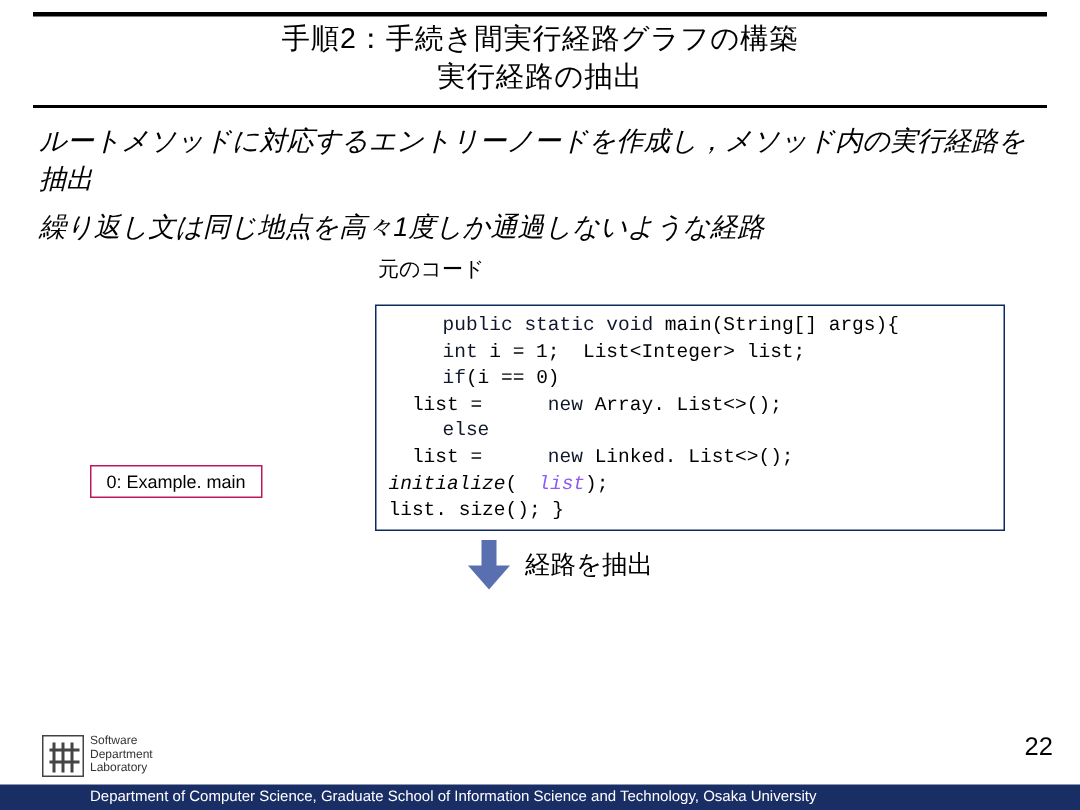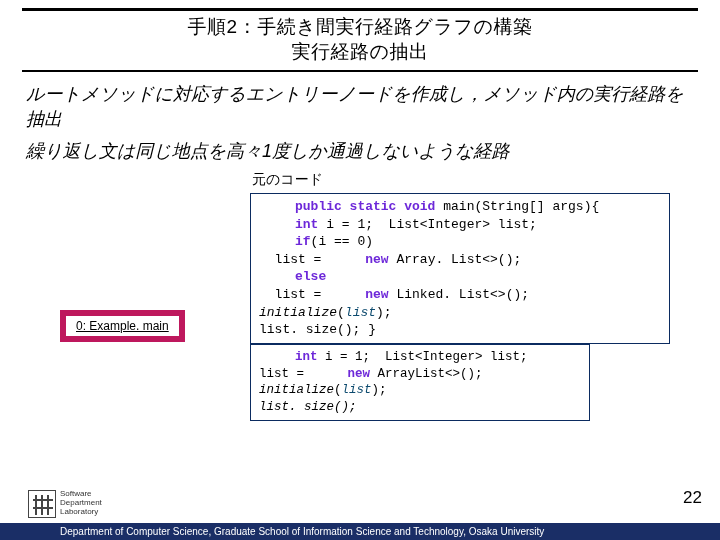--- a/index.html
+++ b/index.html
@@ -32,52 +32,51 @@
   }
   .body-text {
     font-size: 18px;
     line-height: 1.35;
     margin: 0 4px 8px 4px;
     font-style: italic;
   }
   .code-label {
     font-size: 14px;
     margin-left: 230px;
-    margin-bottom: 4px;
+    margin-bottom: 14px;
   }
   .code-box {
     border: 1.5px solid #0b2b60;
     font-family: Consolas, "Courier New", monospace;
     font-size: 13px;
     line-height: 1.35;
     padding: 4px 8px;
     white-space: pre;
     background: #fff;
   }
   .code-box.top {
     margin-left: 228px;
     width: 420px;
   }
   .code-box.bottom {
     margin-left: 228px;
     width: 340px;
     font-size: 12.5px;
   }
-  .kw { color: #6d28d9; font-weight: bold; padding-left: 36px; }
+  .kw { color: #0f172a; font-weight: normal; padding-left: 36px; }
   .em { color: #000; font-style: italic; }
-  .emg { color: #0c4a6e; font-style: italic; }
+  .emg { color: #8b5cf6; font-style: italic; margin-left: 14px; }
   .node-box {
     position: absolute;
     left: 60px;
     top: 310px;
-    border: 6px solid #be185d;
+    border: 1px solid #be185d;
     font-size: 12px;
     padding: 3px 10px;
     background: #fff;
-    text-decoration: underline;
   }
   .arrow-row {
     display: flex;
     align-items: center;
     margin: 6px 0 6px 290px;
     gap: 10px;
   }
   .arrow-down {
     width: 28px;
     height: 34px;
@@ -167,25 +166,25 @@
 <span class="kw">int</span><span> i = 1;  List&lt;Integer&gt; list;</span>
 <span class="kw">if</span><span>(i == 0)</span>
 <span>  list = </span><span class="kw">new</span><span> Array. List&lt;&gt;();</span>
 <span class="kw">else</span>
 <span>  list = </span><span class="kw">new</span><span> Linked. List&lt;&gt;();</span>
 <span class="em">initialize</span><span>(</span><span class="emg">list</span><span>);</span>
 <span>list. size(); }</span></div>
 
   <div class="node-box">0: Example. main</div>
 
+  <div class="arrow-row">
+    <div class="arrow-down"></div>
+    <div class="arrow-label">経路を抽出</div>
+  </div>
 
-  <div class="code-box bottom"><span class="kw">int</span><span> i = 1;  List&lt;Integer&gt; list;</span>
-<span>list = </span><span class="kw">new</span><span> ArrayList&lt;&gt;();</span>
-<span class="em">initialize</span><span>(</span><span class="emg">list</span><span>);</span>
-<span class="em">list. size();</span></div>
 
   <div class="page-num">22</div>
 
   <div class="logo">
     <div class="logo-mark"></div>
     <div class="logo-text">
       <div>Software</div>
       <div>Department</div>
       <div>Laboratory</div>
     </div>

